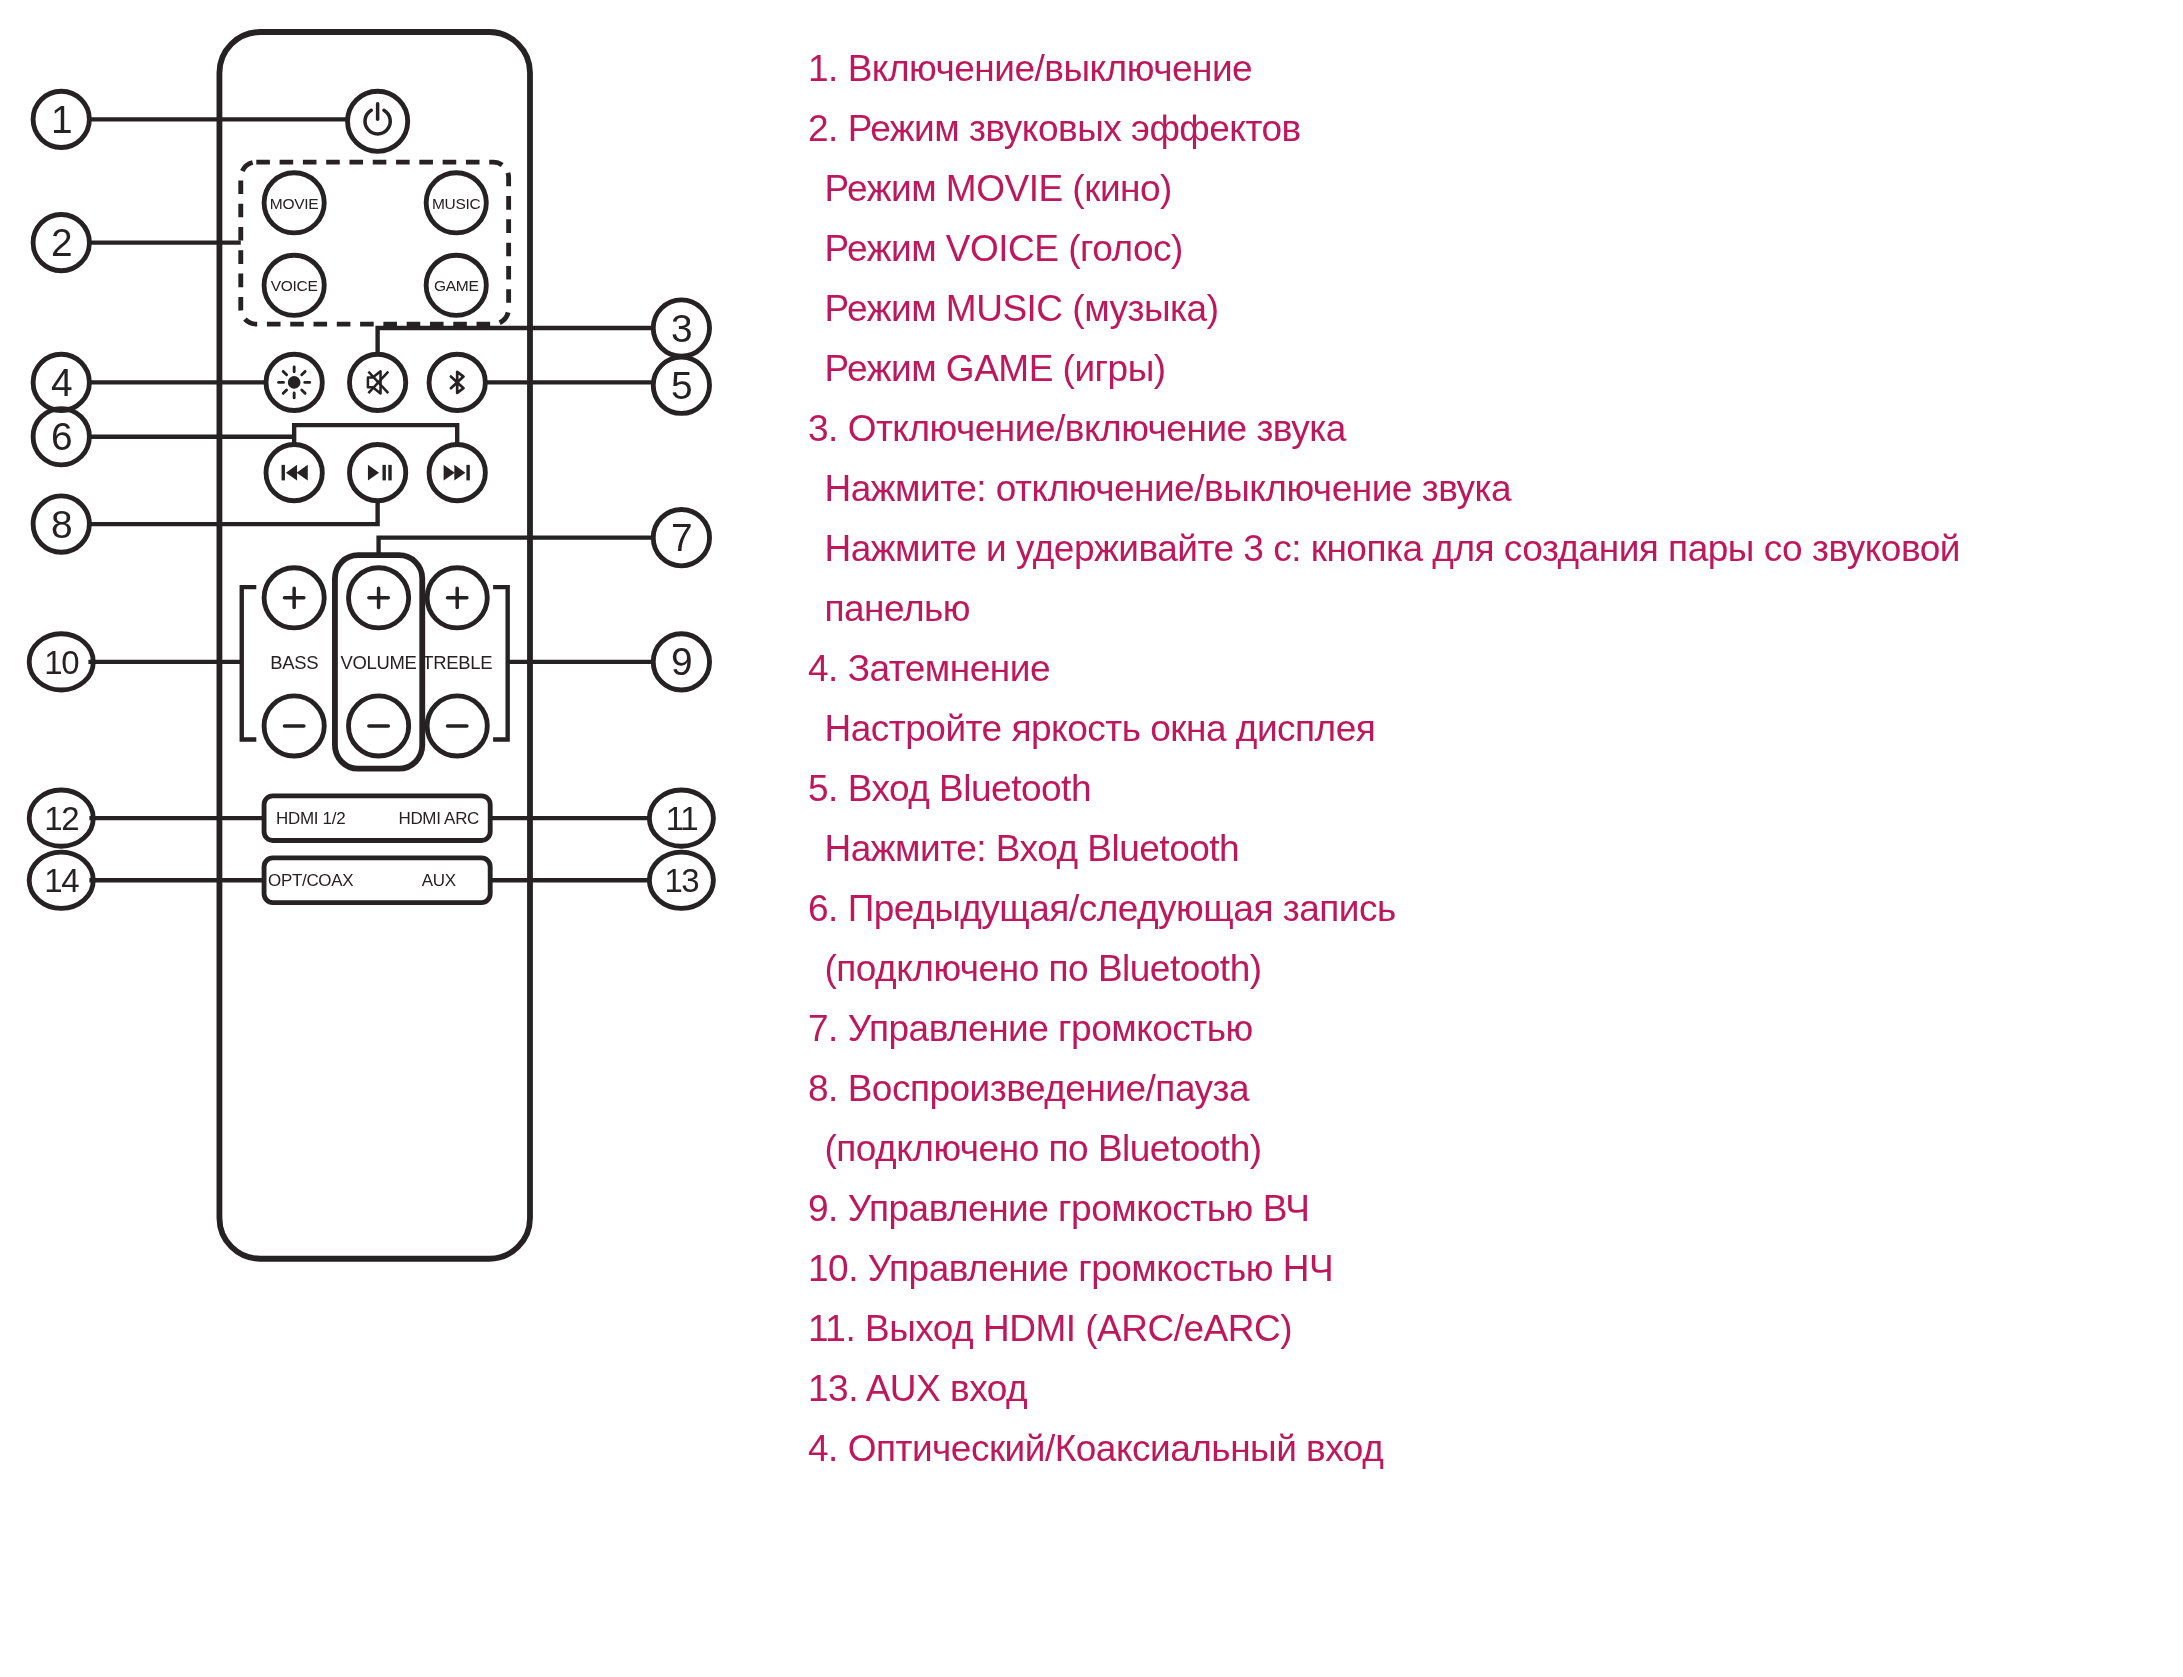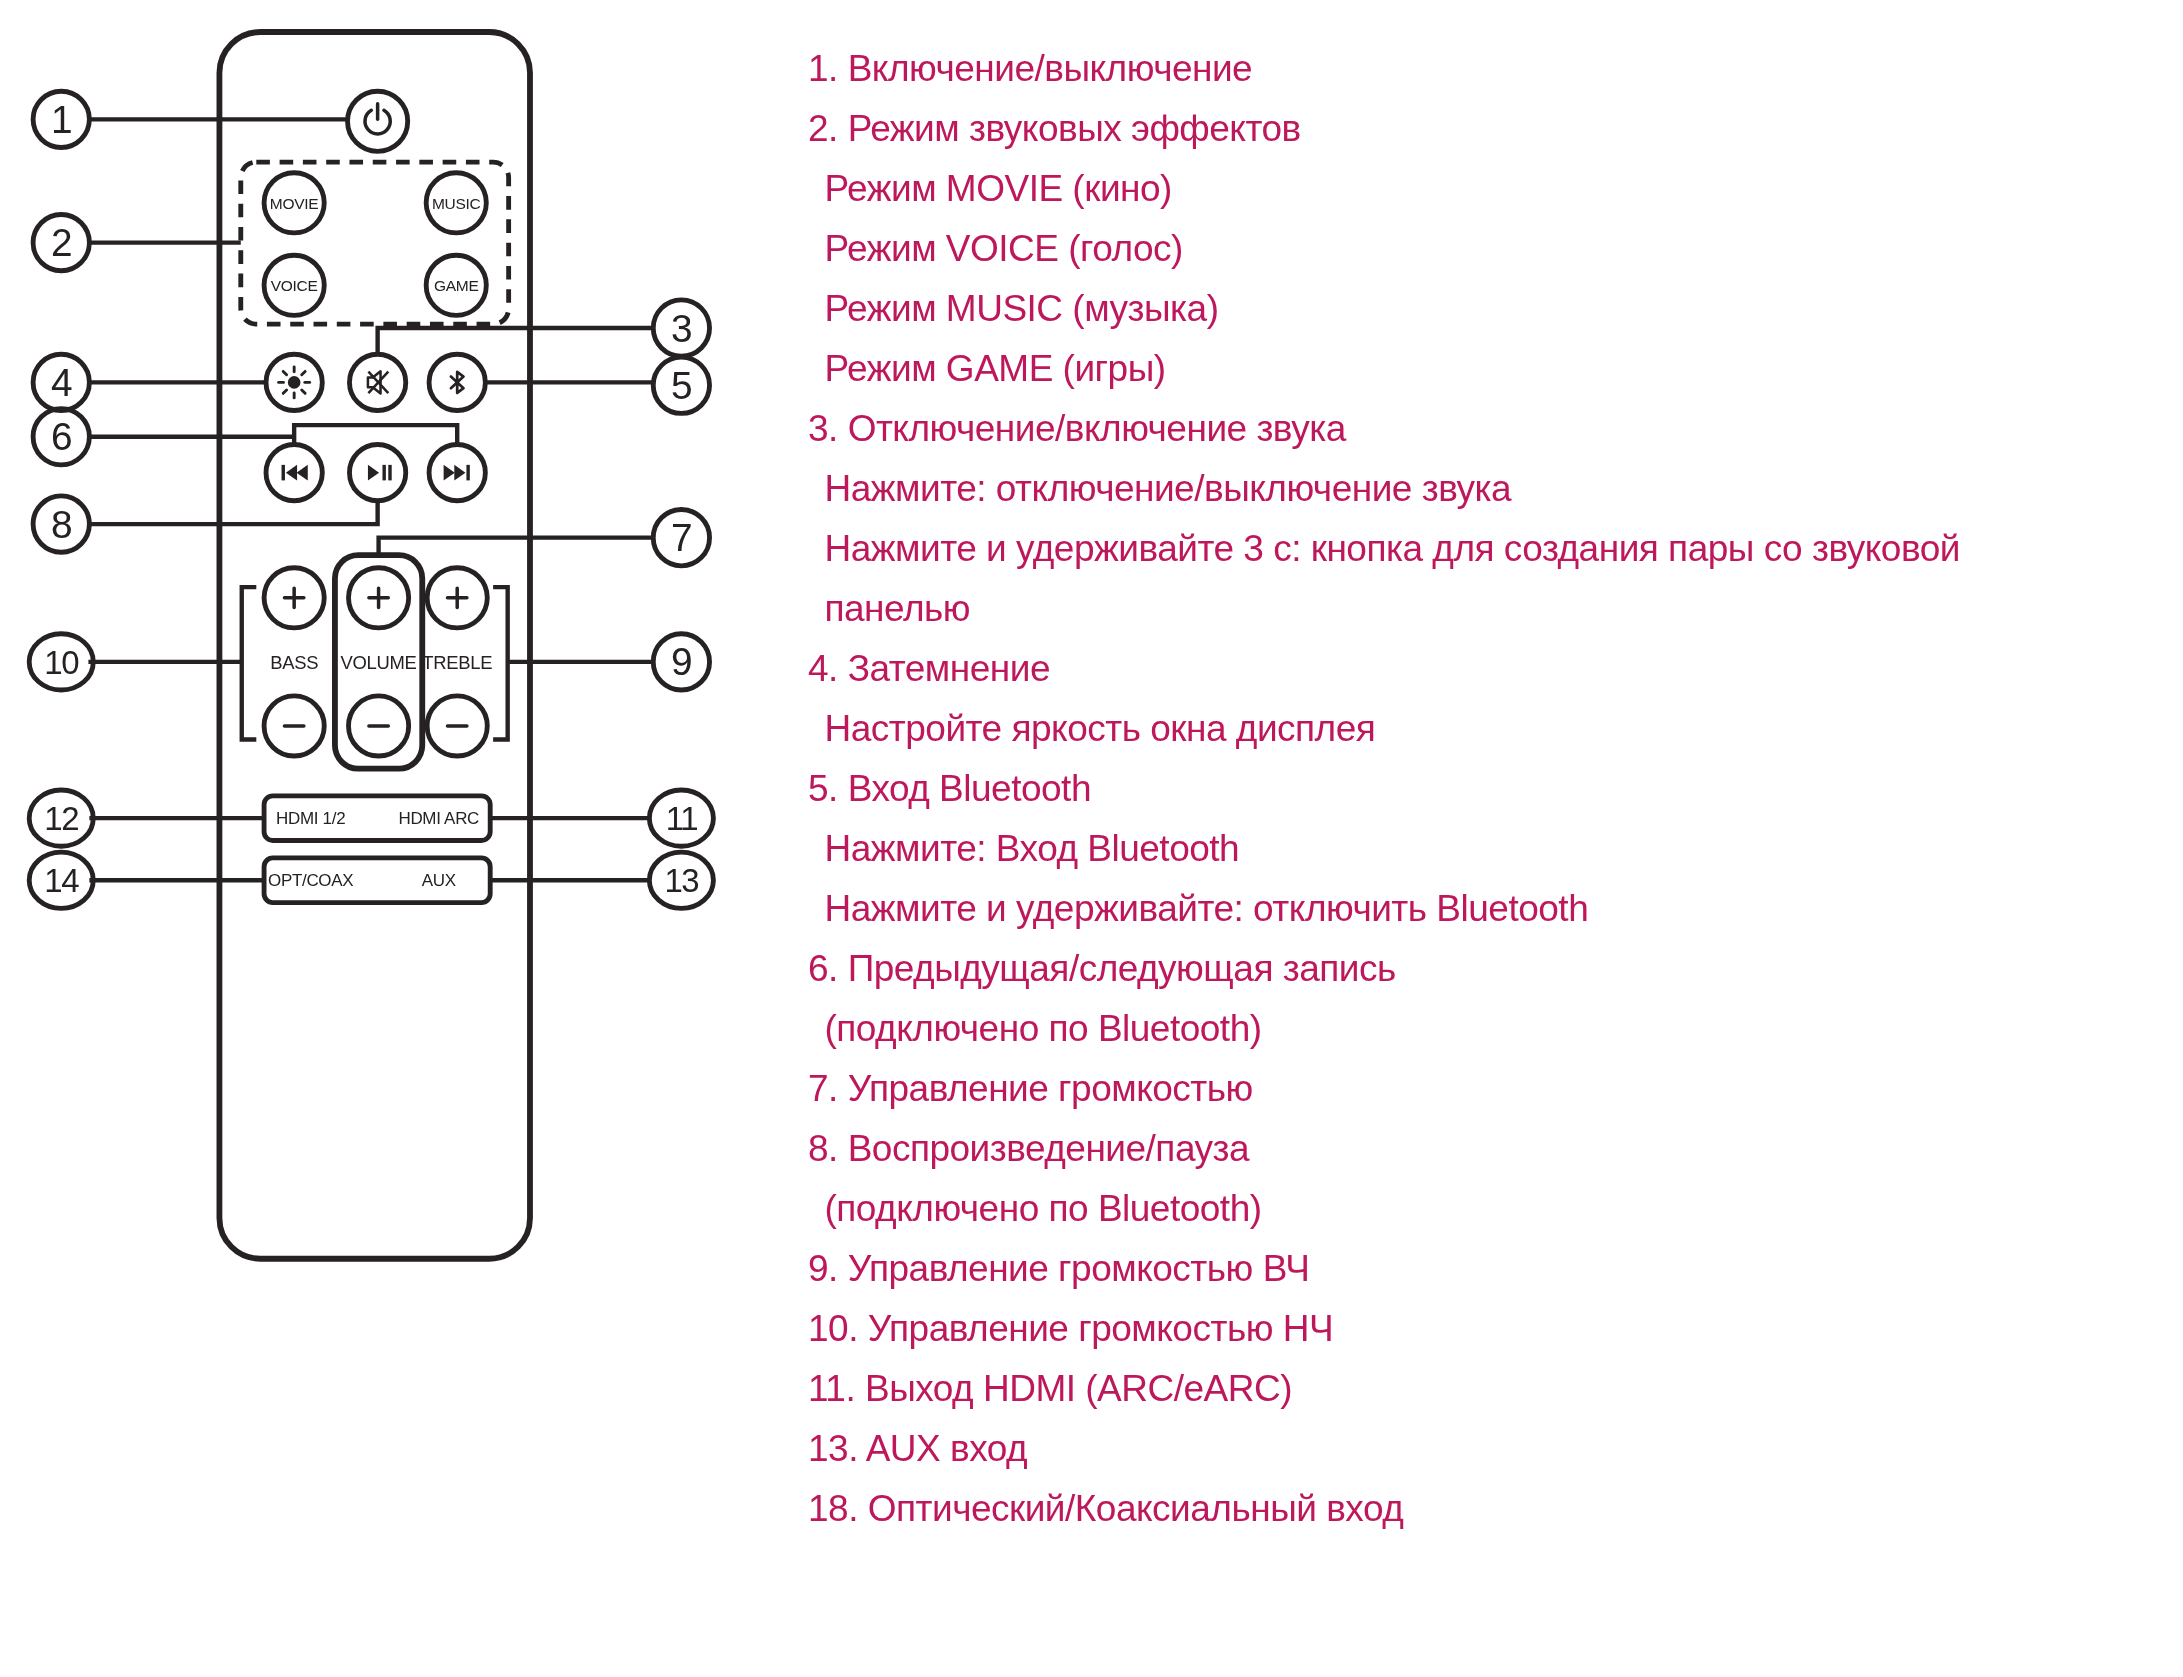--- a/index.html
+++ b/index.html
@@ -272,27 +272,26 @@
     <div class="line indent">Режим MUSIC (музыка)</div>
     <div class="line indent">Режим GAME (игры)</div>
     <div class="line">3. Отключение/включение звука</div>
     <div class="line indent">Нажмите: отключение/выключение звука</div>
     <div class="line indent">Нажмите и удерживайте 3 с: кнопка для создания пары со звуковой</div>
     <div class="line indent">панелью</div>
     <div class="line">4. Затемнение</div>
     <div class="line indent">Настройте яркость окна дисплея</div>
     <div class="line">5. Вход Bluetooth</div>
     <div class="line indent">Нажмите: Вход Bluetooth</div>
-    <div class="line indent">Нажмите и удерживайте: отключить Bluetooth</div>
     <div class="line">6. Предыдущая/следующая запись</div>
     <div class="line indent">(подключено по Bluetooth)</div>
     <div class="line">7. Управление громкостью</div>
     <div class="line">8. Воспроизведение/пауза</div>
     <div class="line indent">(подключено по Bluetooth)</div>
     <div class="line">9. Управление громкостью ВЧ</div>
     <div class="line">10. Управление громкостью НЧ</div>
     <div class="line">11. Выход HDMI (ARC/eARC)</div>
     <div class="line">13. AUX вход</div>
-    <div class="line">18. Оптический/Коаксиальный вход</div>
+    <div class="line">4. Оптический/Коаксиальный вход</div>
   </div>
 
 </div>
 
 
 </body></html>

